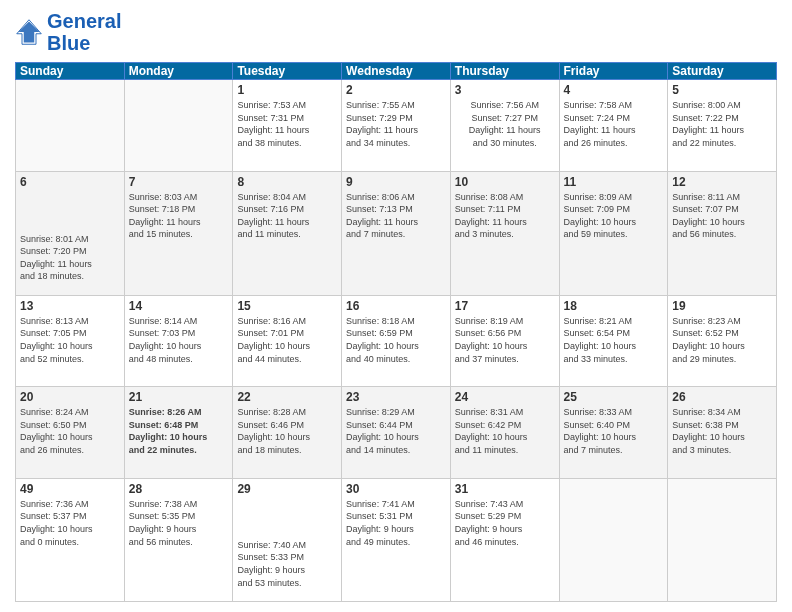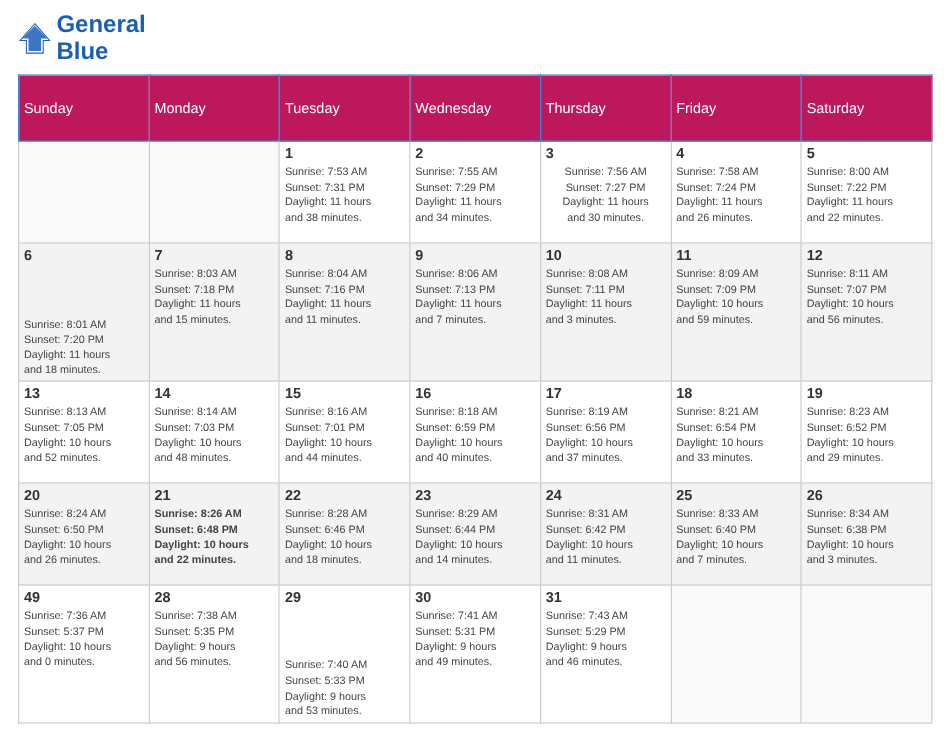--- a/index.html
+++ b/index.html
@@ -54,25 +54,25 @@
       color: #555;
     }
     .calendar {
       flex: 1;
       border: 1px solid #ccc;
       border-collapse: collapse;
       width: 100%;
       table-layout: fixed;
     }
     .calendar th {
-      background: #be185d;
+      background: #0369a1;
       color: #fff;
       font-size: 12px;
-      font-weight: normal;
-      padding: 20px 4px;
+      font-weight: bold;
+      padding: 1px 4px;
       text-align: left;
       border: 1px solid #4a7fd4;
     }
     .calendar td {
       border: 1px solid #ccc;
       vertical-align: top;
       padding: 3px 4px;
       font-size: 9.5px;
       color: #333;
       height: 85px;

